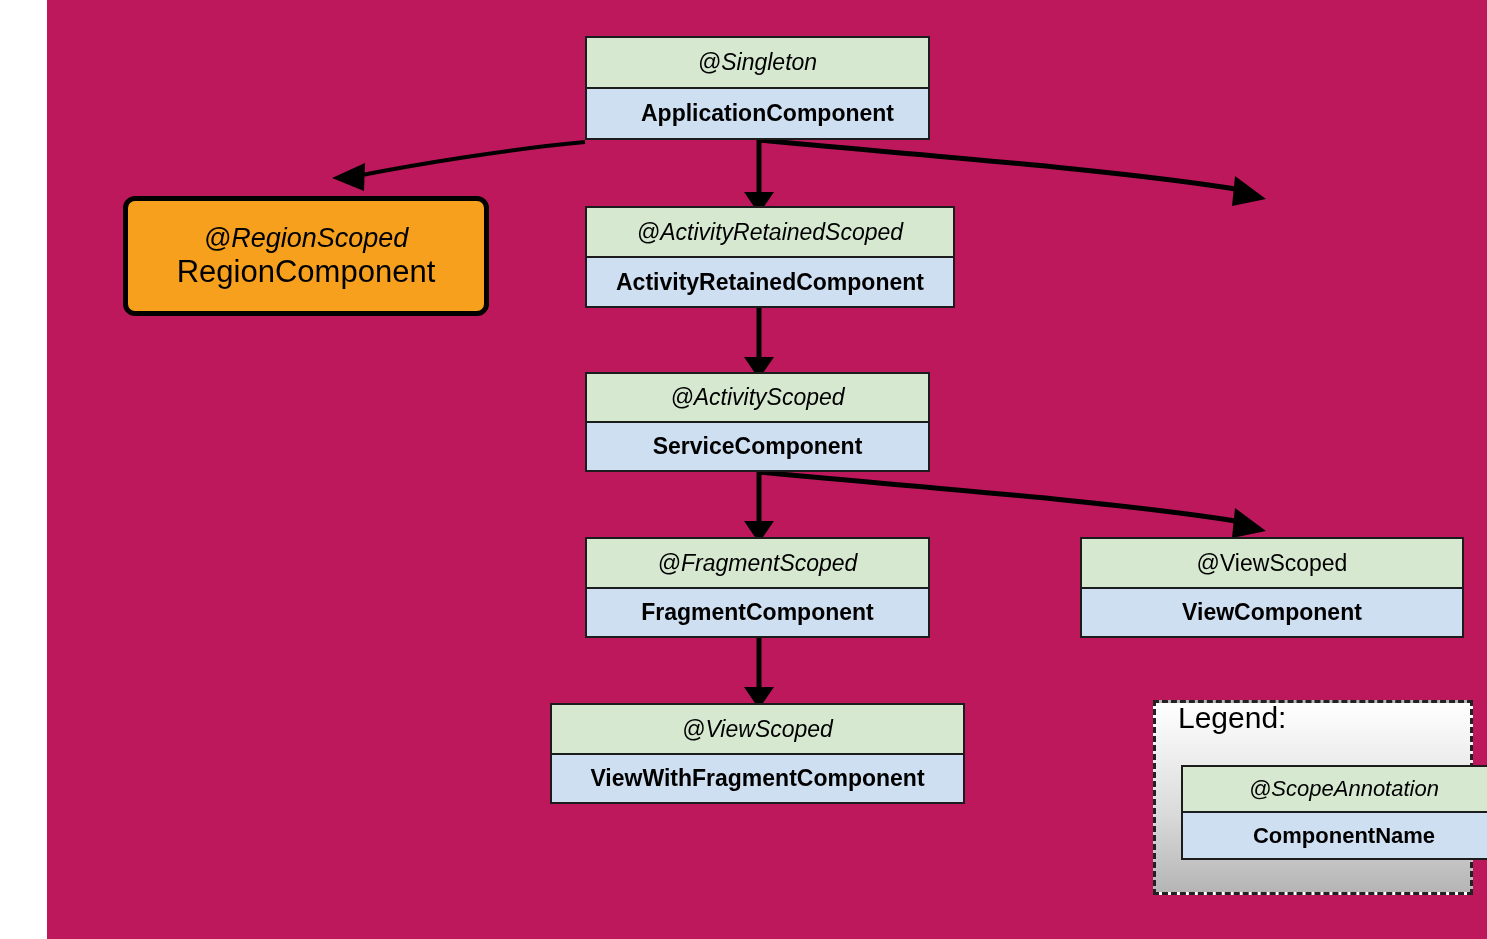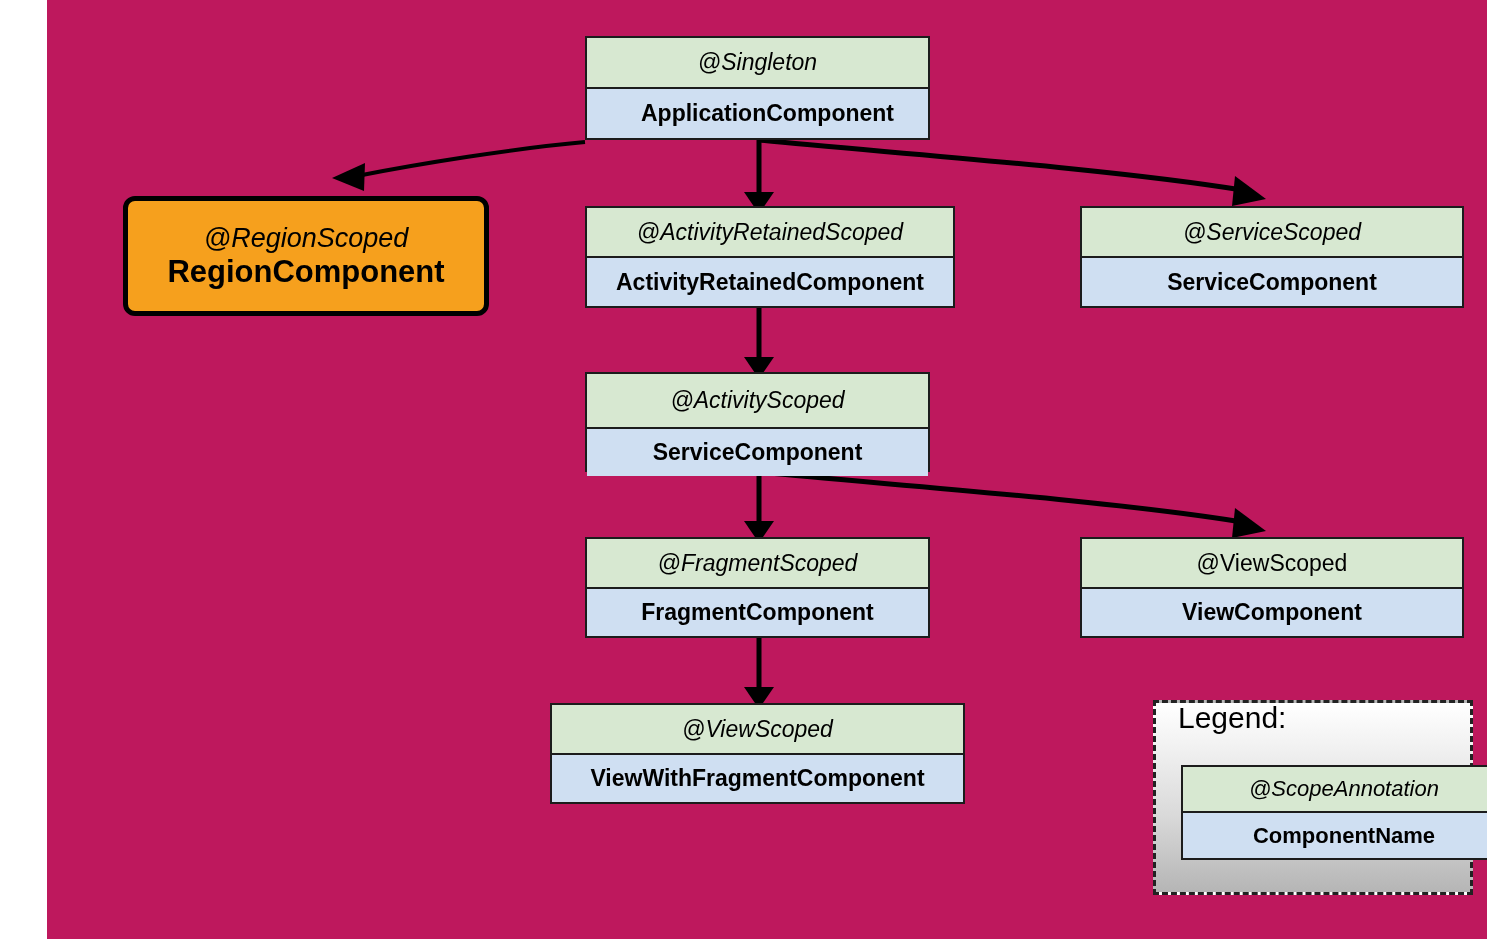--- a/index.html
+++ b/index.html
@@ -66,21 +66,21 @@
     justify-content: center;
     z-index: 4;
   }
   .node-hi .scope {
     font-style: italic;
     font-size: 27px;
     color: #000000;
     line-height: 1.15;
   }
   .node-hi .name {
-    font-weight: bold;
+    font-weight: normal;
     font-size: 31px;
     color: #000000;
     line-height: 1.15;
   }
   
   #legend {
     position: absolute;
     box-sizing: border-box;
     border: 3px dashed #222222;
     background: linear-gradient(to bottom, #ffffff 0%, #f2f2f2 22%, #d9d9d9 60%, #b5b5b5 100%);
@@ -193,27 +193,23 @@
   <div class="node-hi" style="left:76px; top:196px; width:366px; height:120px;">
     <div class="scope">@RegionScoped</div>
     <div class="name">RegionComponent</div>
   </div>
 
   <div class="node" style="left:538px; top:206px; width:370px; height:102px;">
     <div class="scope" style="height:50px;">@ActivityRetainedScoped</div>
     <div class="name" style="height:48px;">ActivityRetainedComponent</div>
   </div>
 
-  <div class="node" style="left:1033px; top:206px; width:384px; height:102px;">
-    <div class="scope" style="height:50px;">@ServiceScoped</div>
-    <div class="name" style="height:48px;">ServiceComponent</div>
-  </div>
 
   <div class="node" style="left:538px; top:372px; width:345px; height:100px;">
-    <div class="scope" style="height:55px;">@ActivityScoped</div>
+    <div class="scope" style="height:49px;">@ActivityScoped</div>
     <div class="name" style="height:47px;">ServiceComponent</div>
   </div>
 
   <div class="node" style="left:538px; top:537px; width:345px; height:101px;">
     <div class="scope" style="height:50px;">@FragmentScoped</div>
     <div class="name" style="height:47px;">FragmentComponent</div>
   </div>
 
   <div class="node" style="left:1033px; top:537px; width:384px; height:101px;">
     <div class="scope upright" style="height:50px;">@ViewScoped</div>

